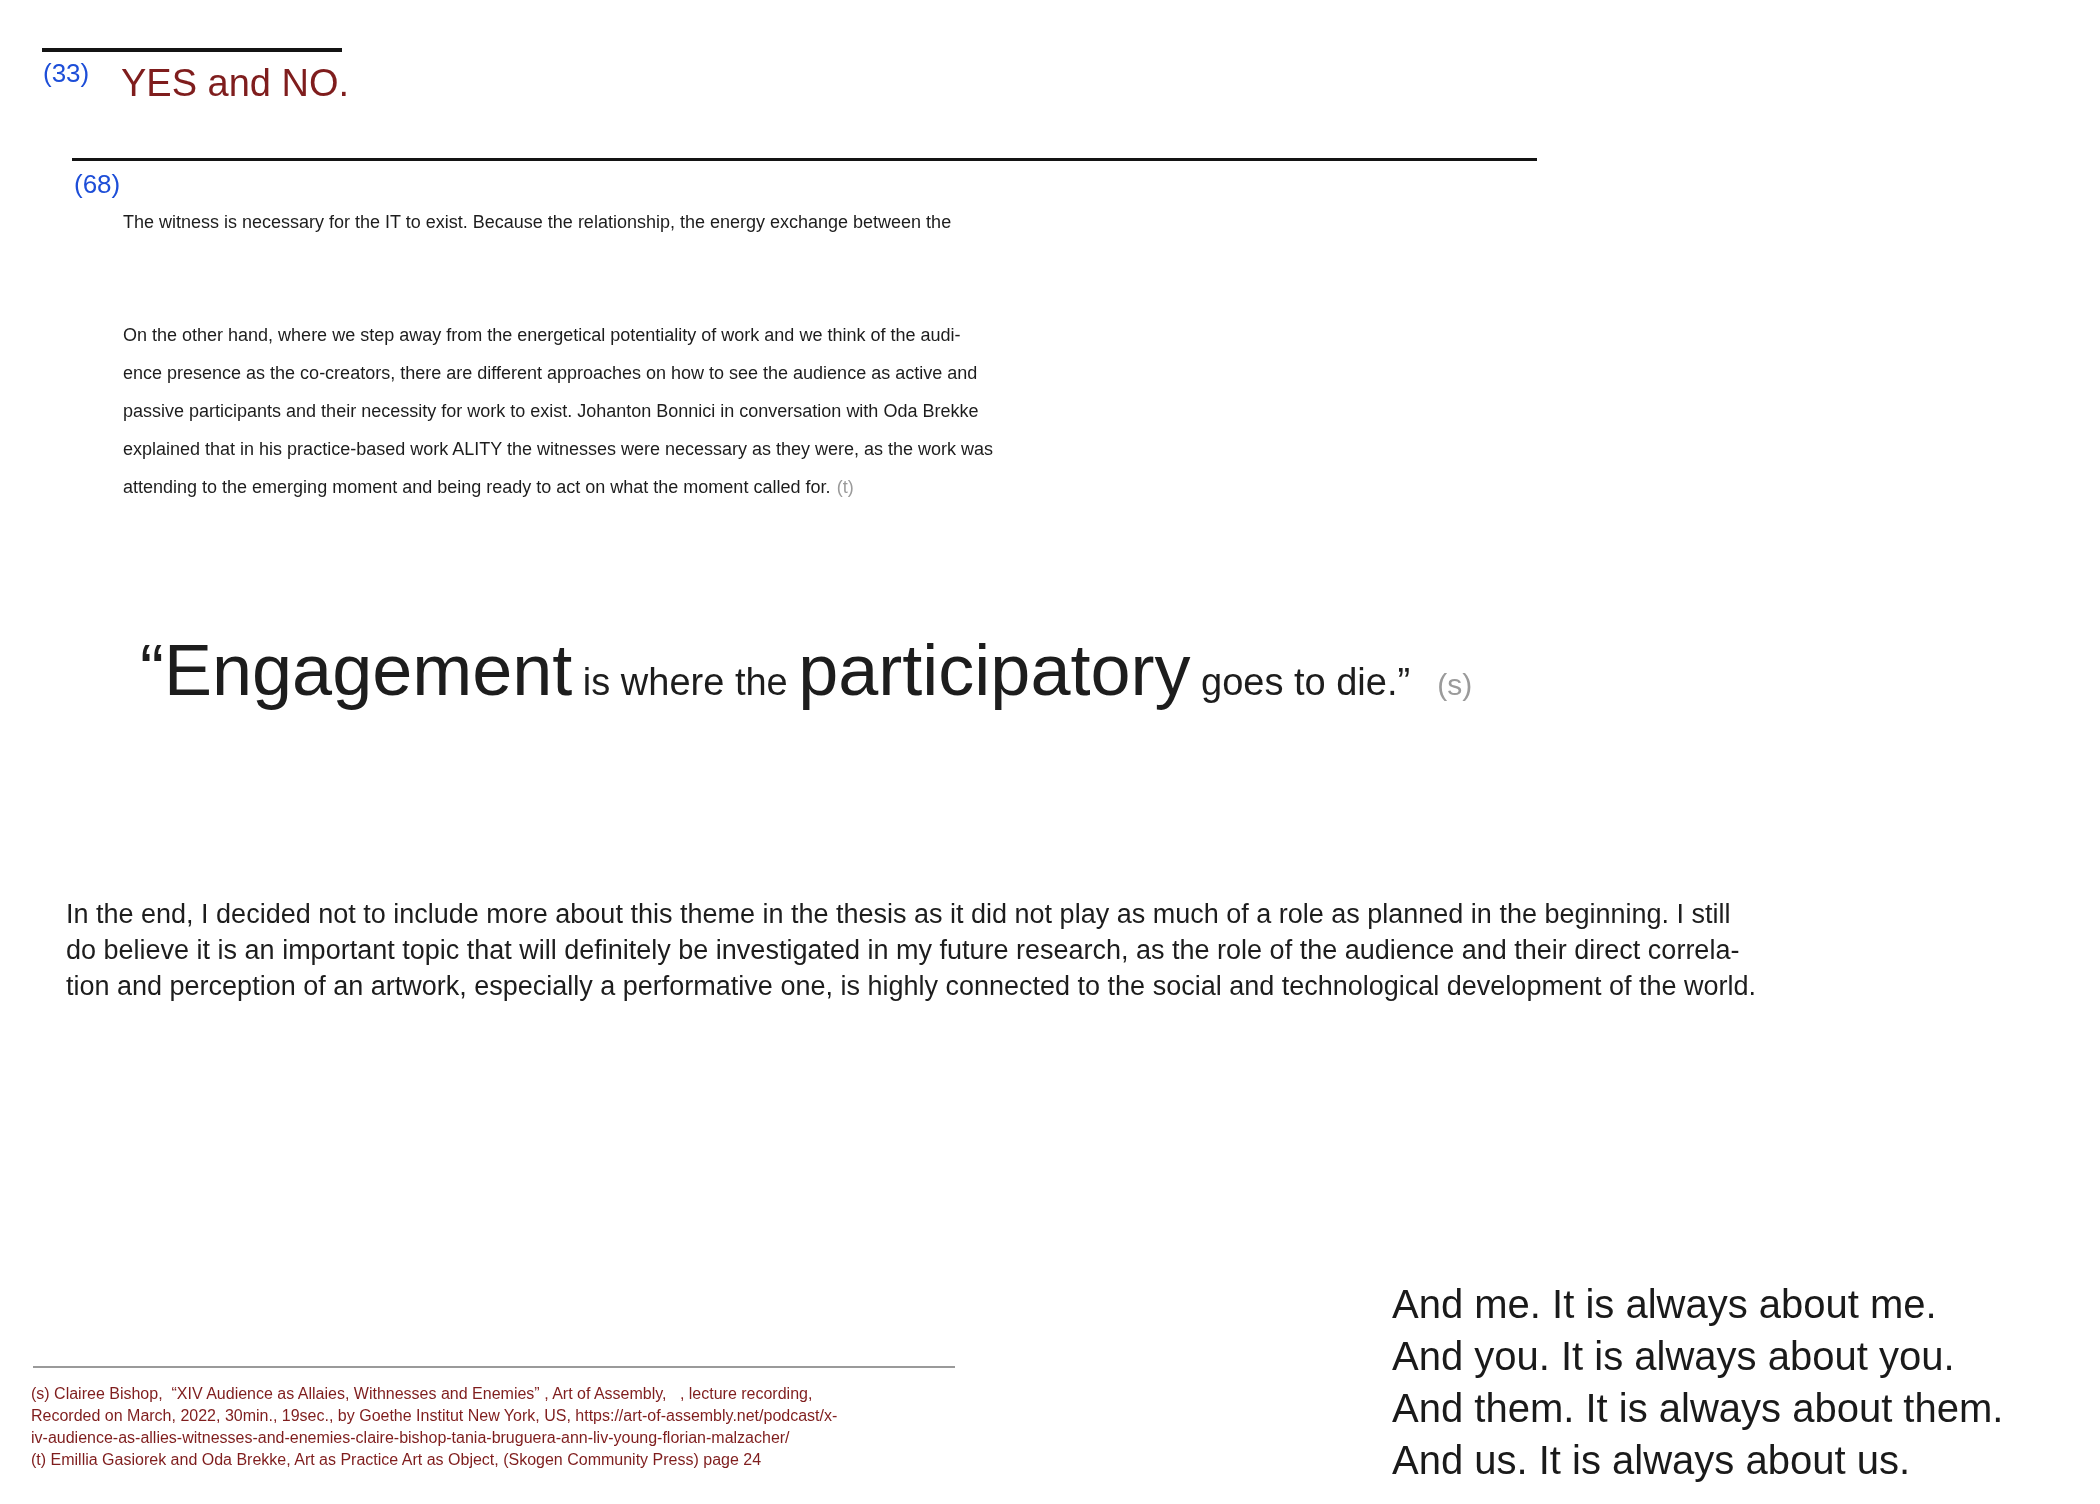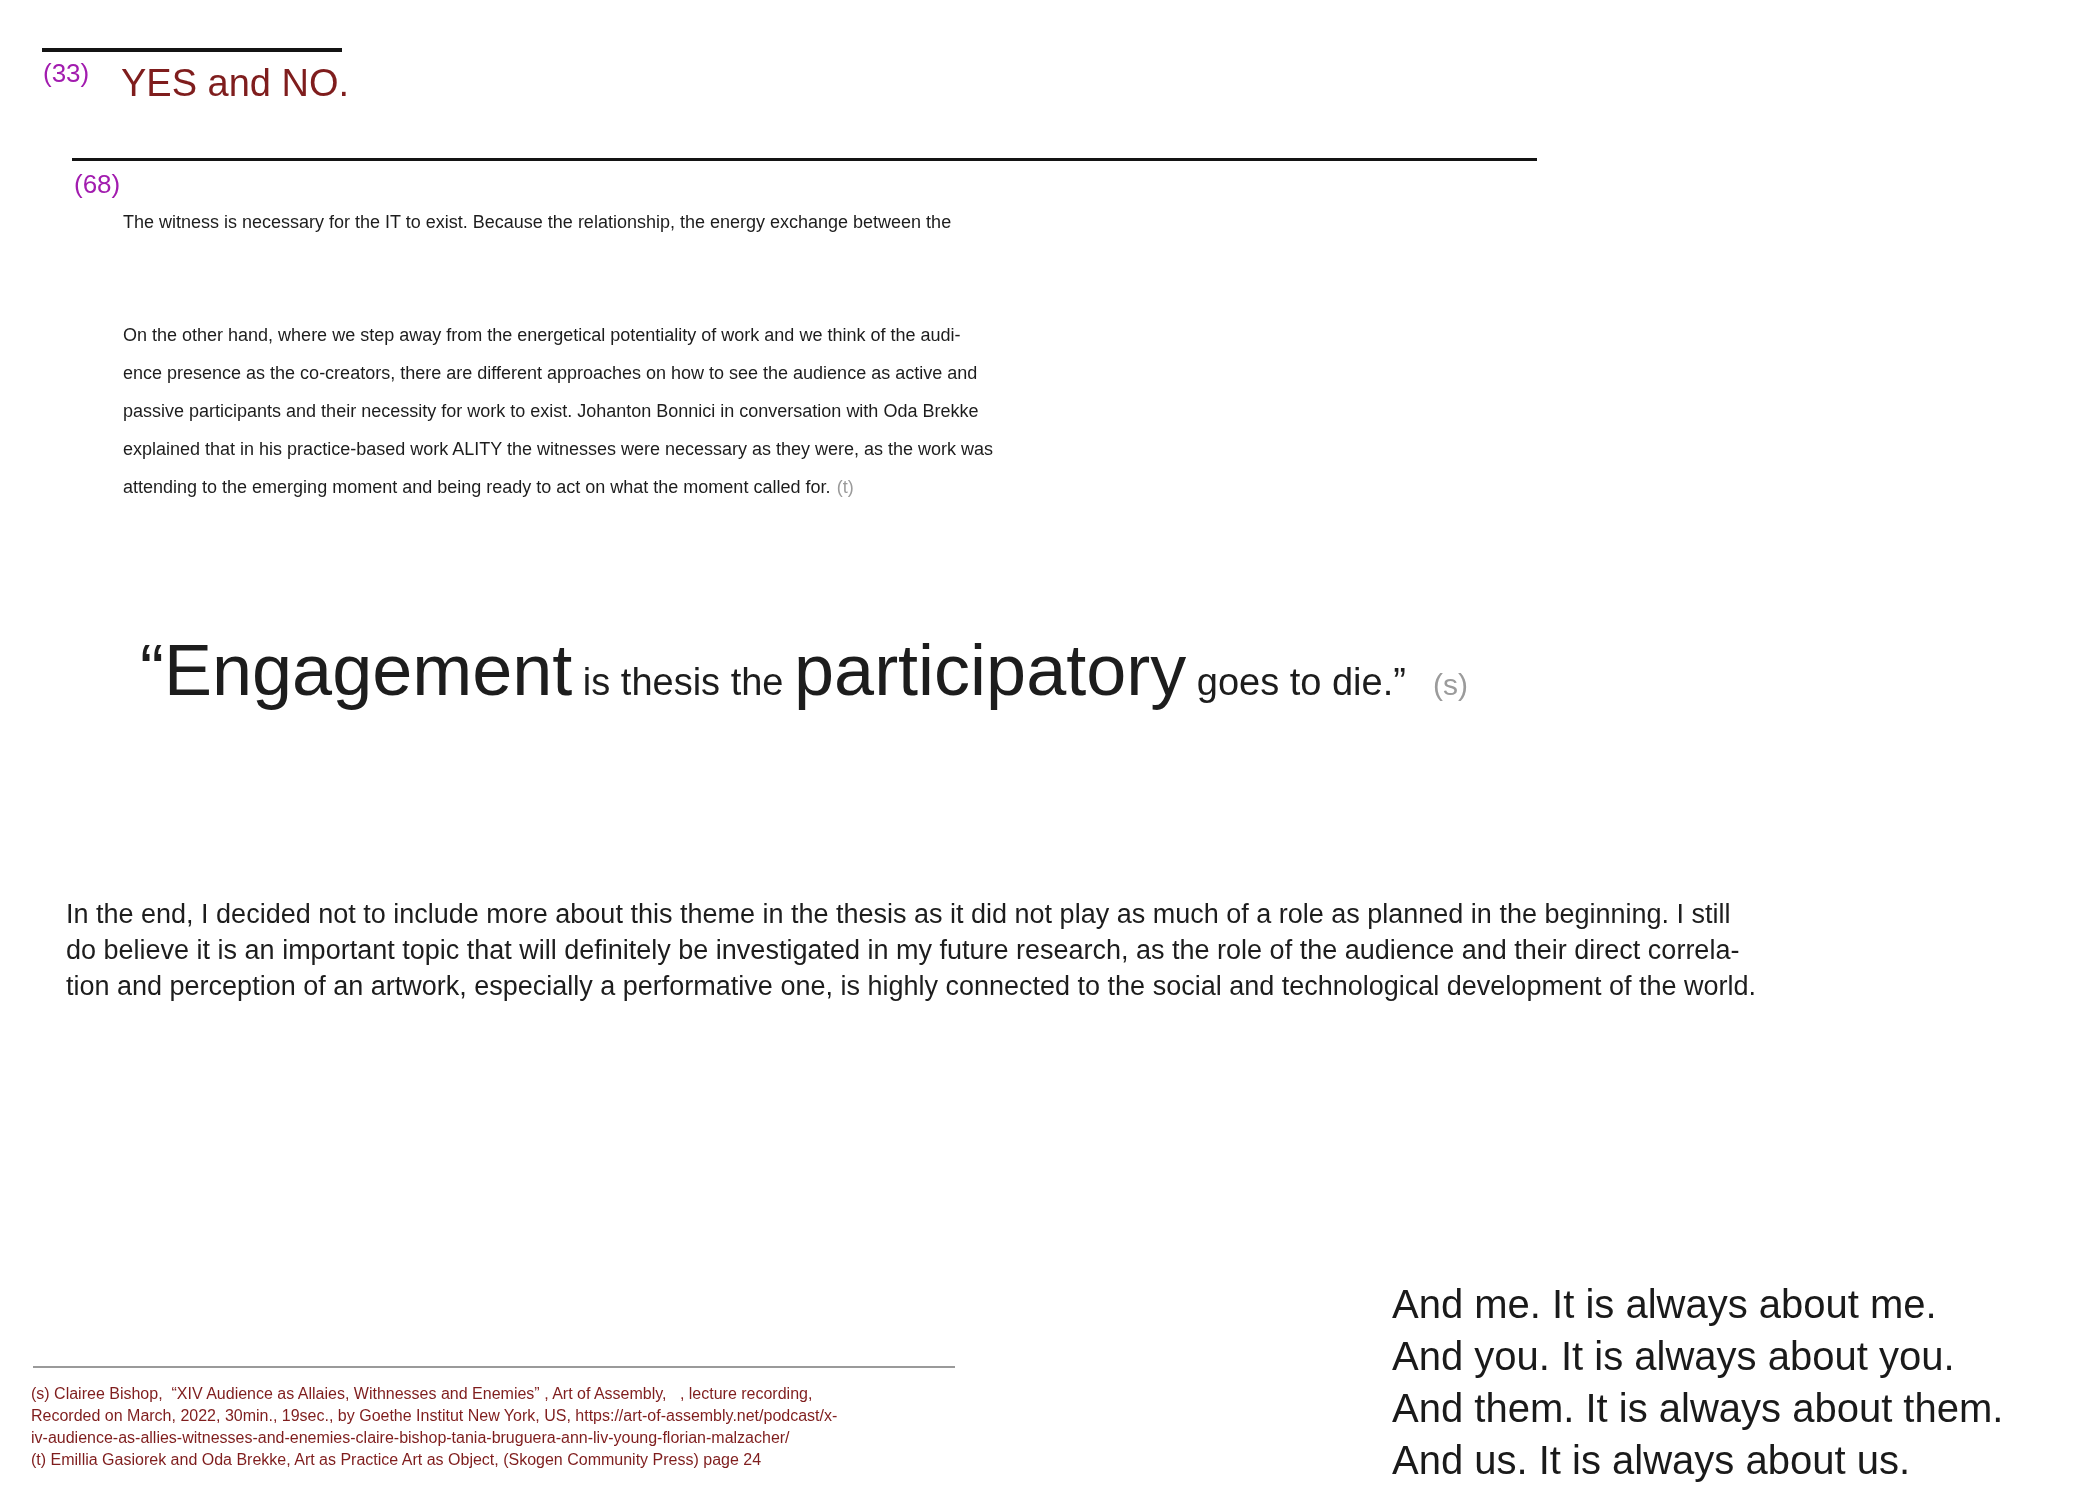--- a/index.html
+++ b/index.html
@@ -7,21 +7,21 @@
     position: relative;
     width: 2100px;
     height: 1504px;
     background: #ffffff;
     overflow: hidden;
     font-family: "Liberation Sans", "DejaVu Sans", sans-serif;
     color: #1d1d1d;
   }
   .abs { position: absolute; }
   .rule { background: #141414; }
-  .blue { color: #a21caf; }
+  .blue { color: #1d4ed8; }
   .green { color: #1ea150; }
   .muted { color: #9b9b9b; }
 
   .ref-num { font-size: 26px; line-height: 1; }
 
   .title { font-size: 38px; line-height: 1.15; color: #7f1d1d; }
 
   .body-para { font-size: 18px; line-height: 38px; }
   .body-para .line { white-space: nowrap; }
   .inline-ref { margin-left: 0.35em; }
@@ -74,21 +74,21 @@
     </div>
     <div class="line">
       <span>explained that in his practice-based work ALITY the witnesses were necessary as they were, as the work was</span>
     </div>
     <div class="line">
       <span>attending to the emerging moment and being ready to act on what the moment called for.</span><span class="muted inline-ref">(t)</span>
     </div>
   </div>
 
   <div class="abs pull-quote" style="left:140px; top:630px;">
-    <span class="q-big">“Engagement</span><span class="q-small"> is thesis the </span><span class="q-big">participatory</span><span class="q-small"> goes to die.”</span><span class="q-ref">(s)</span>
+    <span class="q-big">“Engagement</span><span class="q-small"> is where the </span><span class="q-big">participatory</span><span class="q-small"> goes to die.”</span><span class="q-ref">(s)</span>
   </div>
 
   <div class="abs para-wide" style="left:66px; top:896px;">
     <div class="line">
       <span>In the end, I decided not to include more about this theme in the thesis as it did not play as much of a role as planned in the beginning. I still</span>
     </div>
     <div class="line">
       <span>do believe it is an important topic that will definitely be investigated in my future research, as the role of the audience and their direct correla-</span>
     </div>
     <div class="line">

